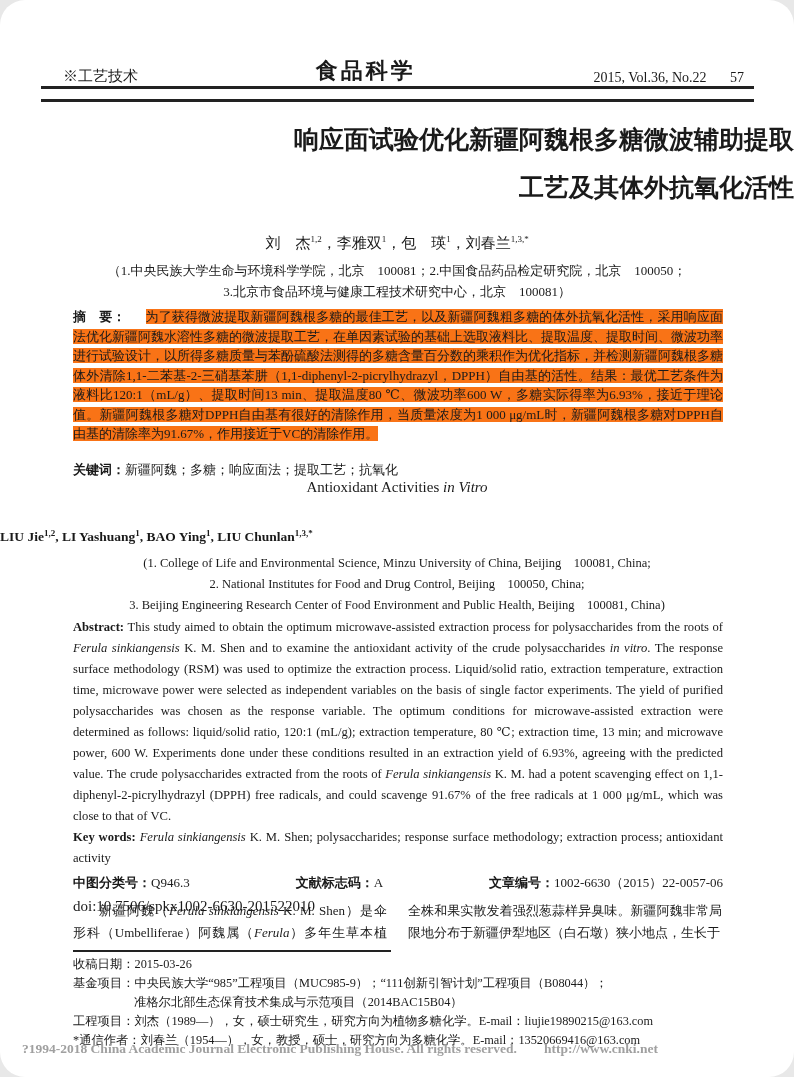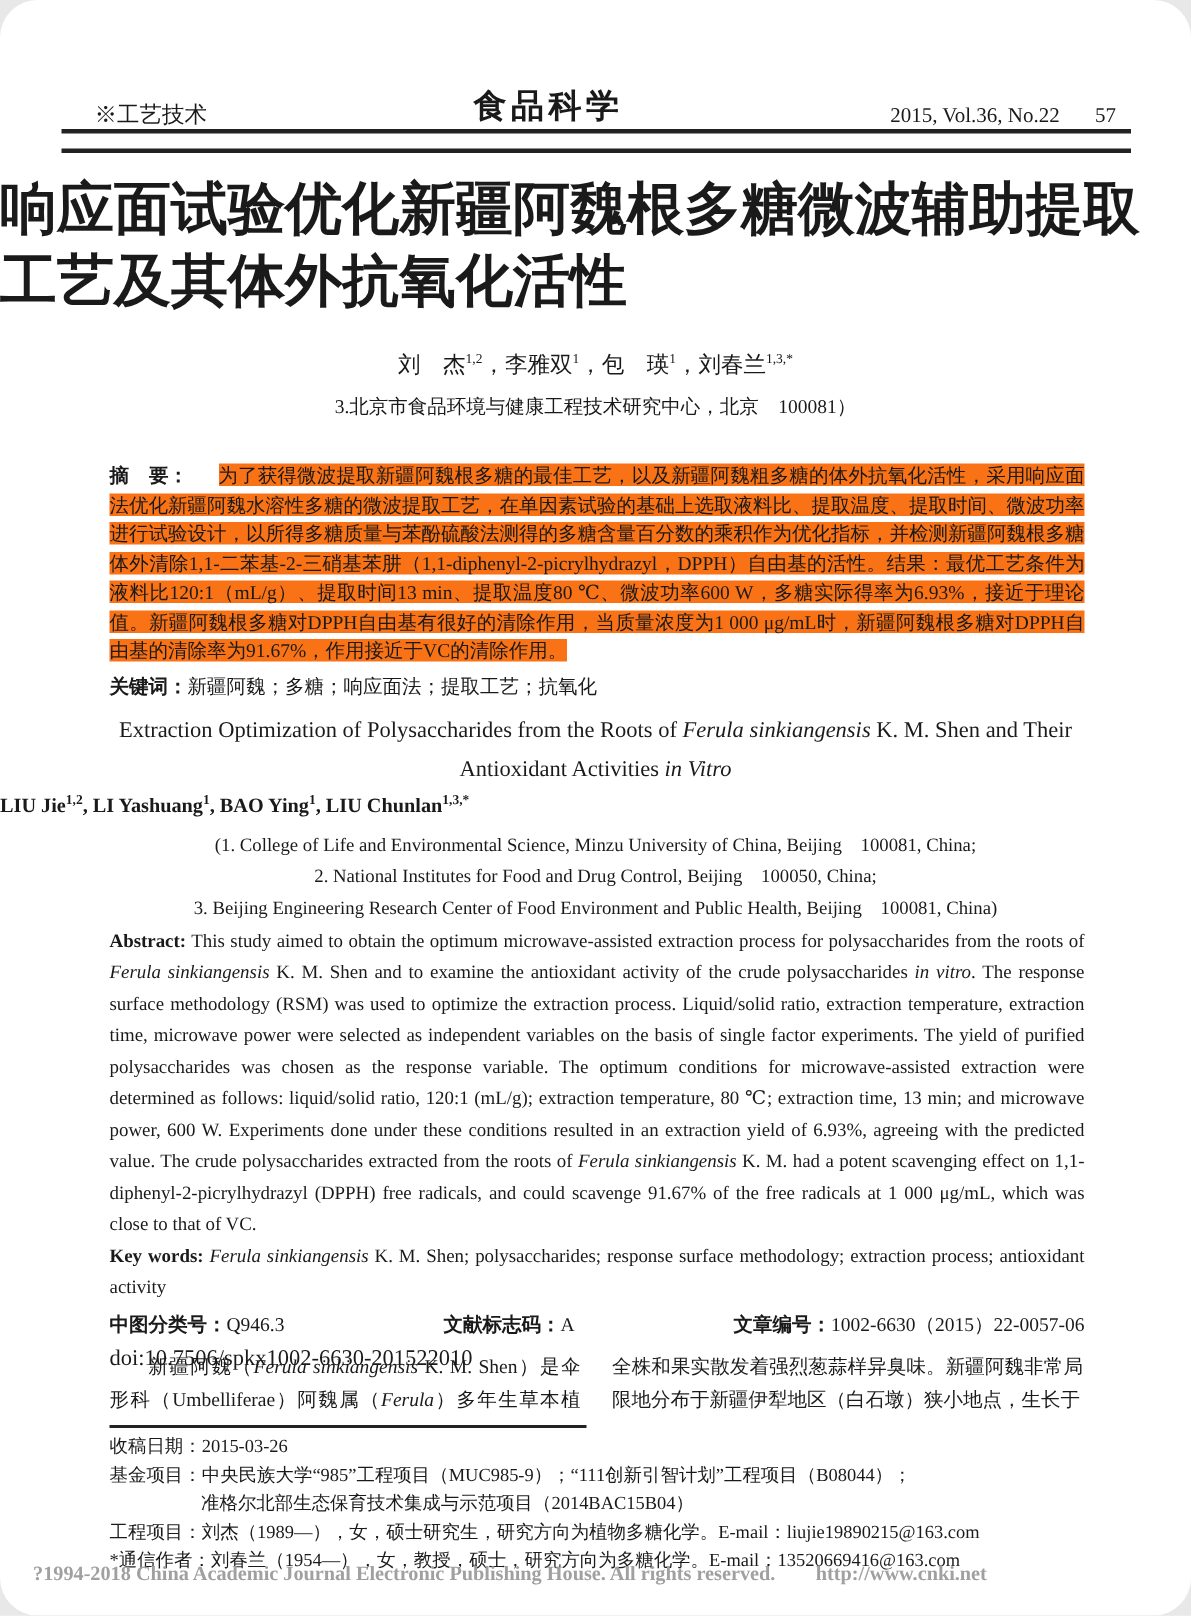--- a/index.html
+++ b/index.html
@@ -12,32 +12,32 @@
   .header { position:absolute; top:56px; left:63px; right:50px;
     display:flex; justify-content:space-between; align-items:flex-end; }
   .h-left { font-size:15px; }
   .h-center { font-size:22px; font-weight:bold; letter-spacing:3px; }
   .h-right { font-size:14px; }
   .h-right .pageno { margin-left:20px; }
   .double-rule { position:absolute; top:86px; left:41px; right:40px;
     height:10px; border-top:3px solid #222; border-bottom:3px solid #222; }
   
   .cn-title { position:absolute; top:116px; left:0; right:0; margin:0;
-    text-align:left; font-size:38px; font-weight:bold; line-height:48px; }
+    text-align:right; font-size:25px; font-weight:bold; line-height:48px; }
   .tline { display:block; }
   .cn-authors { position:absolute; top:234px; width:100%; text-align:center; font-size:15px; }
   sup { font-size:9px; line-height:0;margin-top:20px; }
   .cn-affil { position:absolute; top:260px; width:100%; text-align:center;
     font-size:13px; line-height:21px; }
   
   .cn-abstract { position:absolute; top:307px; left:73px; width:650px;
     font-size:13px; line-height:19.5px; text-align:justify; }
   .hl { background:#f97316;margin-left:20px; }
   .lbl { font-weight:bold; }
-  .cn-keywords { margin-top:4px; }
+  .cn-keywords { margin-top:16px; }
   
   .en-title { position:absolute; top:474px; left:40px; right:40px;
     text-align:center; font-size:15px; line-height:26px; }
   .en-authors { position:absolute; top:529px; width:100%; 
     font-size:13.5px; font-weight:bold; }
   .en-affil { position:absolute; top:553px; width:100%; text-align:center;
     font-size:12.5px; line-height:21px; }
   .en-abstract-block { position:absolute; top:617px; left:73px; width:650px;
     font-size:12.6px; line-height:21px; text-align:justify; }
   .it { font-style:italic; }
@@ -74,30 +74,30 @@
   <h1 class="cn-title">
     <span class="tline">响应面试验优化新疆阿魏根多糖微波辅助提取</span>
     <span class="tline">工艺及其体外抗氧化活性</span>
   </h1>
 
   <div class="cn-authors">
     <span>刘　杰</span><sup>1,2</sup><span>，李雅双</span><sup>1</sup><span>，包　瑛</span><sup>1</sup><span>，刘春兰</span><sup>1,3,*</sup>
   </div>
 
   <div class="cn-affil">
+    <div>（1.中央民族大学生命与环境科学学院，北京　100081；2.中国食品药品检定研究院，北京　100050；</div>
     <div>3.北京市食品环境与健康工程技术研究中心，北京　100081）</div>
   </div>
 
   <div class="cn-abstract">
     <div><span class="lbl">摘　要：</span><span class="hl">为了获得微波提取新疆阿魏根多糖的最佳工艺，以及新疆阿魏粗多糖的体外抗氧化活性，采用响应面法优化新疆阿魏水溶性多糖的微波提取工艺，在单因素试验的基础上选取液料比、提取温度、提取时间、微波功率进行试验设计，以所得多糖质量与苯酚硫酸法测得的多糖含量百分数的乘积作为优化指标，并检测新疆阿魏根多糖体外清除1,1-二苯基-2-三硝基苯肼（1,1-diphenyl-2-picrylhydrazyl，DPPH）自由基的活性。结果：最优工艺条件为液料比120:1（mL/g）、提取时间13 min、提取温度80 ℃、微波功率600 W，多糖实际得率为6.93%，接近于理论值。新疆阿魏根多糖对DPPH自由基有很好的清除作用，当质量浓度为1 000 μg/mL时，新疆阿魏根多糖对DPPH自由基的清除率为91.67%，作用接近于VC的清除作用。</span></div>
     <div class="cn-keywords"><span class="lbl">关键词：</span><span>新疆阿魏；多糖；响应面法；提取工艺；抗氧化</span></div>
   </div>
 
   <div class="en-title">
-    <div><span>Extraction Optimization of Polysaccharides from the Roots of </span><span class="it">Ferula sinkiangensis</span><span> K. M. Shen and Their</span></div>
     <div><span>Antioxidant Activities </span><span class="it">in Vitro</span></div>
   </div>
 
   <div class="en-authors">
     <span>LIU Jie</span><sup>1,2</sup><span>, LI Yashuang</span><sup>1</sup><span>, BAO Ying</span><sup>1</sup><span>, LIU Chunlan</span><sup>1,3,*</sup>
   </div>
 
   <div class="en-affil">
     <div>(1. College of Life and Environmental Science, Minzu University of China, Beijing　100081, China;</div>
     <div>2. National Institutes for Food and Drug Control, Beijing　100050, China;</div>

